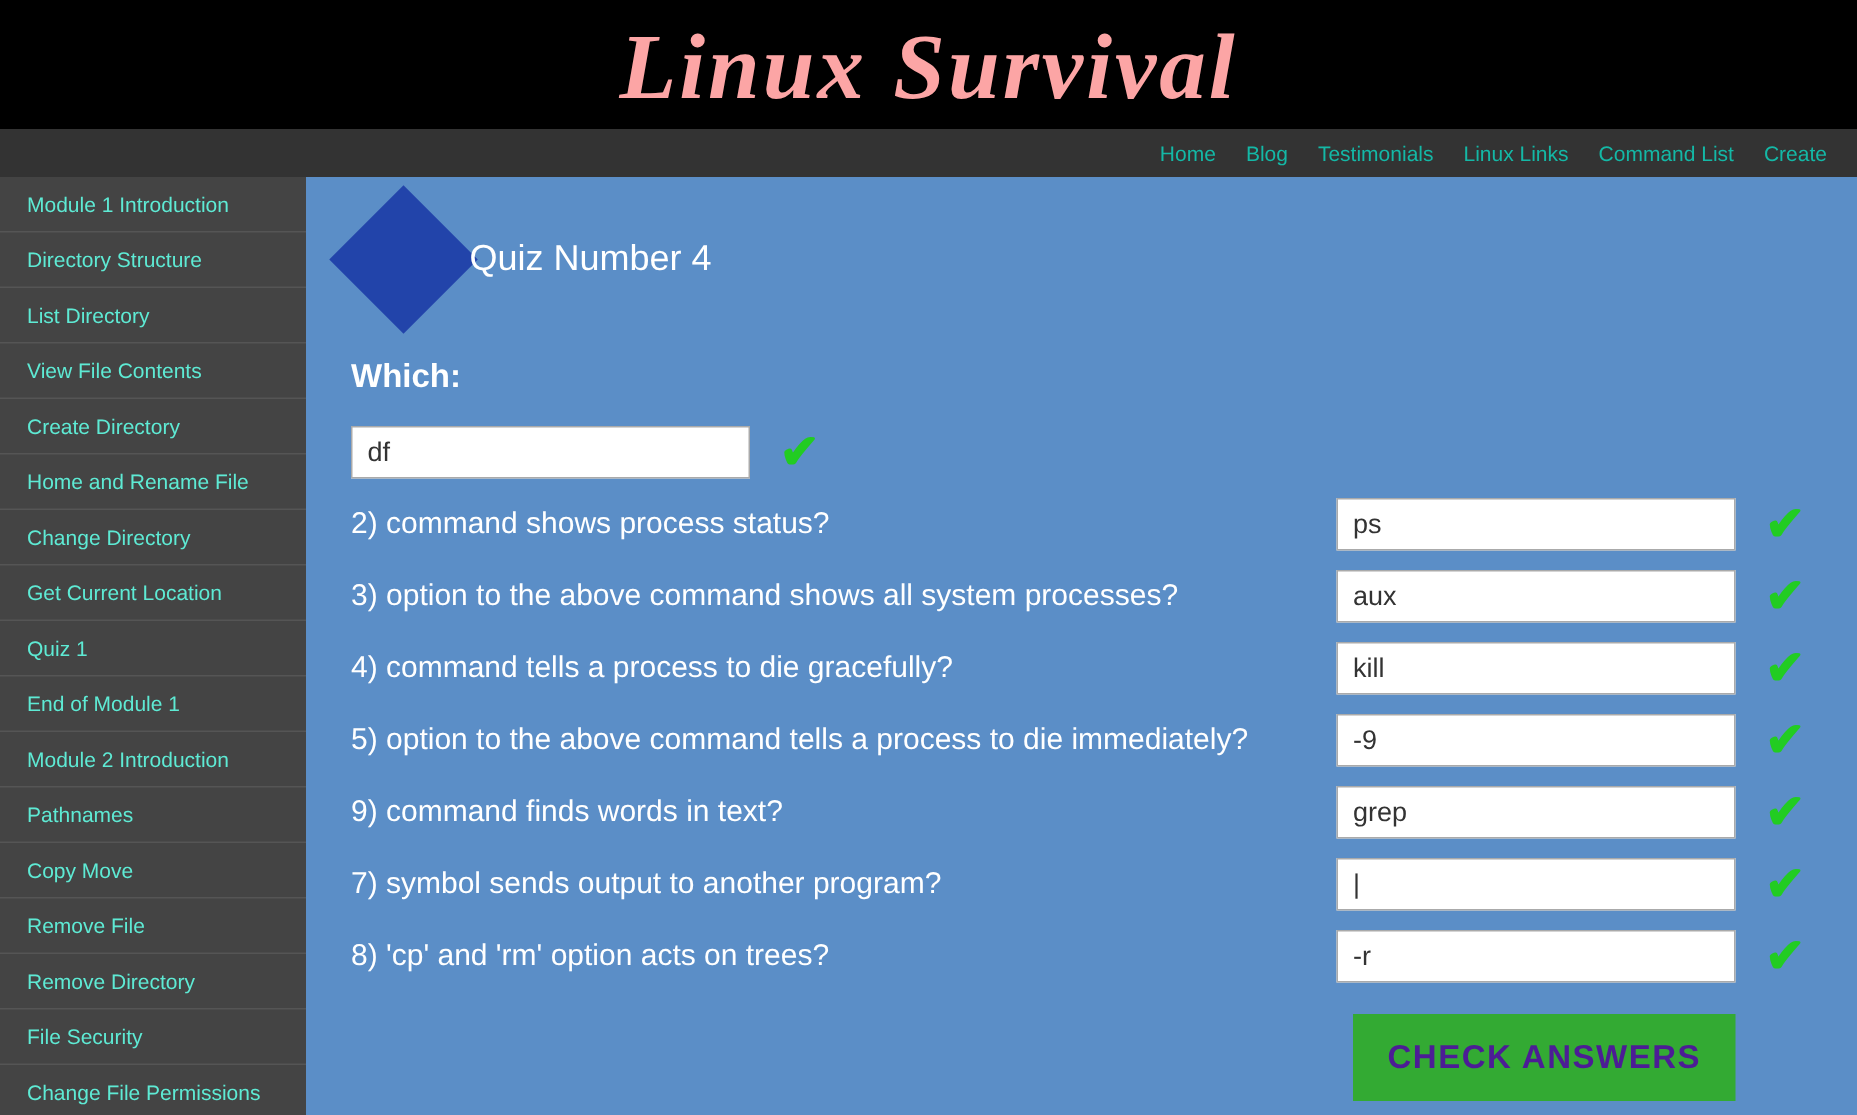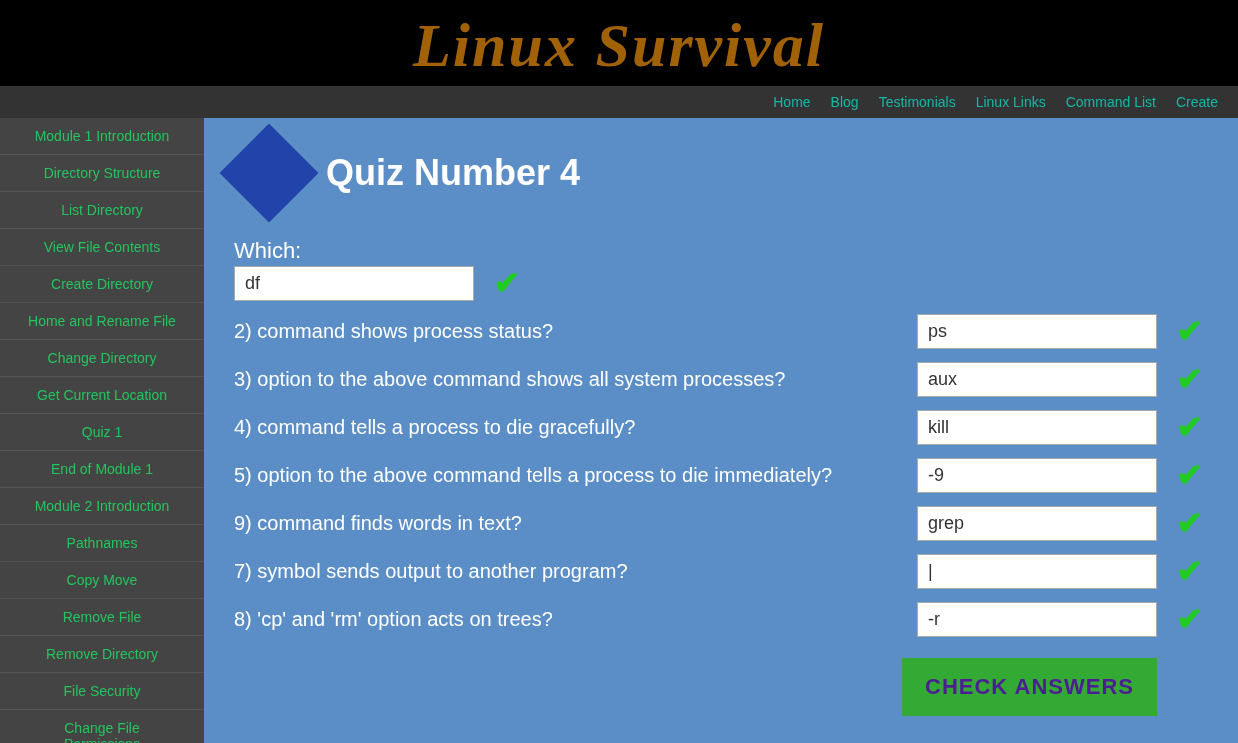--- a/index.html
+++ b/index.html
@@ -8,21 +8,21 @@
     
     #header {
       background: #000;
       text-align: center;
       padding: 10px 0 5px;
     }
     #header h1 {
       font-family: Georgia, 'Times New Roman', serif;
       font-style: italic;
       font-size: 62px;
-      color: #a16207;
+      color: #fca5a5;
       letter-spacing: 2px;
     }
 
     
     #navbar {
       background: #333;
       display: flex;
       justify-content: flex-end;
       align-items: center;
       padding: 8px 20px;
@@ -42,27 +42,26 @@
     }
 
     
     #sidebar {
       width: 204px;
       background: #444;
       flex-shrink: 0;
     }
     .sidebar-item {
       display: block;
-      padding: 10px 28px;
-      color: #22c55e;
+      padding: 10px 18px;
+      color: #5eead4;
       font-size: 14px;
       border-bottom: 1px solid #555;
       cursor: pointer;
       text-decoration: none;
-      text-align: center;
     }
 
     
     #main {
       flex: 1;
       background: #5b8ec7;
       padding: 20px 30px 30px;
     }
 
     
@@ -73,51 +72,52 @@
     }
     .diamond {
       width: 70px;
       height: 70px;
       background: #2244aa;
       transform: rotate(45deg);
       margin-right: -10px;
       flex-shrink: 0;
     }
     .quiz-title {
-      font-size: 36px;
-      font-weight: bold;
+      font-size: 24px;
+      font-weight: normal;
       color: #fff;
-      margin-left: 32px;
+      margin-left: 19px;
       z-index: 1;
     }
 
     .which-label {
       font-size: 22px;
       color: #fff;
-      font-weight: normal;
+      margin-bottom: 18px;
+      font-weight: bold;
     }
 
     
     .questions-grid {
       display: flex;
       flex-direction: column;
       gap: 10px;
     }
     .question-row {
       display: flex;
       align-items: center;
       gap: 15px;
     }
     .question-text {
       flex: 1;
       font-size: 20px;
       color: #fff;
     }
     .answer-input {
-      width: 240px;
+      width: 266px;
       padding: 6px 10px;
       font-size: 18px;
       border: 1px solid #aaa;
       background: #fff;
       color: #333;
       outline: none;
     }
     .checkmark {
       color: #22cc22;
       font-size: 32px;

